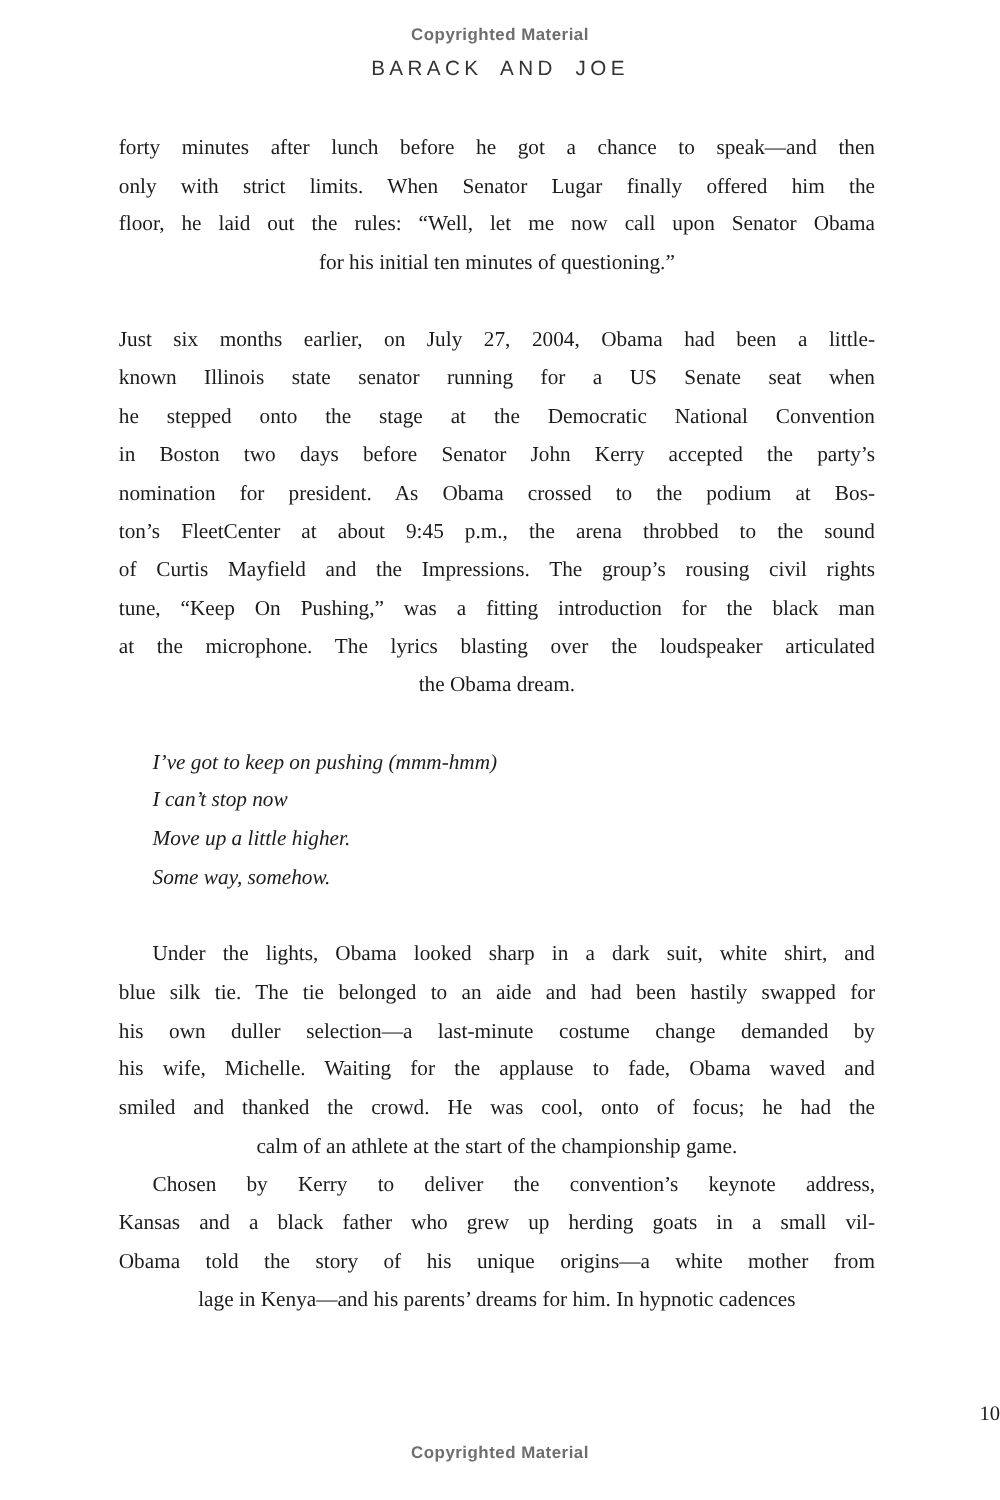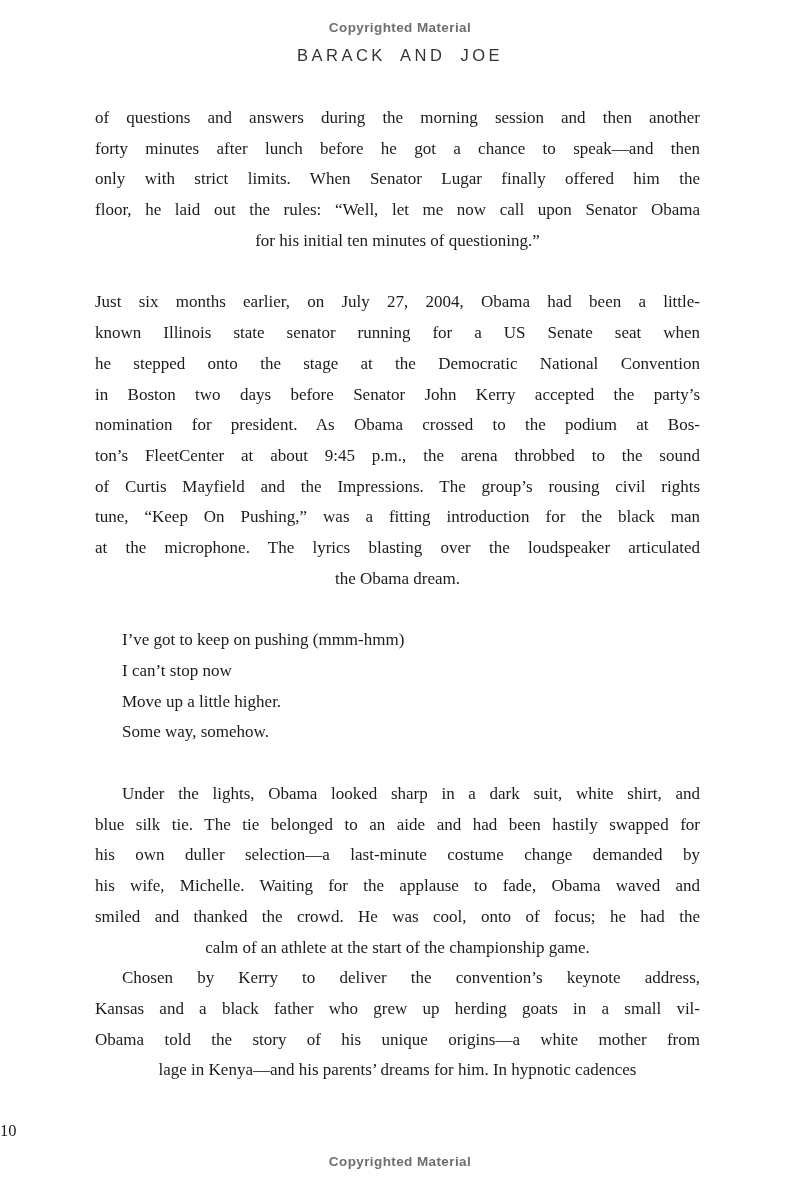--- a/index.html
+++ b/index.html
@@ -50,27 +50,28 @@
   }
   .line.j {
     text-align: justify;
     text-align-last: justify;
   }
   .line.last {
     text-align: center;
   }
   .line.indent { text-indent: 27px; }
   .verse .line {
+    font-style: italic;
     padding-left: 27px;
     text-align: left;
   }
   .footer-page-number {
     position: absolute;
     top: 1121px; left: 0; right: 0;
-    text-align: left;
+    text-align: right;
     font-family: "Liberation Serif", serif;
     font-size: 16.5px;
     color: #1b1b1b;
   }
   .footer-copyright {
     position: absolute;
     top: 1154px; left: 0; right: 0;
     text-align: center;
     font-family: "Liberation Sans", sans-serif;
     font-weight: bold;
@@ -81,21 +82,20 @@
 </style>
 </head>
 <body>
 
 <div class="header-copyright">Copyrighted Material</div>
 
 <div class="book-title">BARACK AND JOE</div>
 
 <div class="content">
     <div class="para">
-      <div class="line j">of questions and answers during the morning session and then another</div>
       <div class="line j">forty minutes after lunch before he got a chance to speak—and then</div>
       <div class="line j">only with strict limits. When Senator Lugar finally offered him the</div>
       <div class="line j">floor, he laid out the rules: “Well, let me now call upon Senator Obama</div>
       <div class="line last">for his initial ten minutes of questioning.”</div>
     </div>
     <div class="para space-before">
       <div class="line j">Just six months earlier, on July 27, 2004, Obama had been a little-</div>
       <div class="line j">known Illinois state senator running for a US Senate seat when</div>
       <div class="line j">he stepped onto the stage at the Democratic National Convention</div>
       <div class="line j">in Boston two days before Senator John Kerry accepted the party’s</div>

